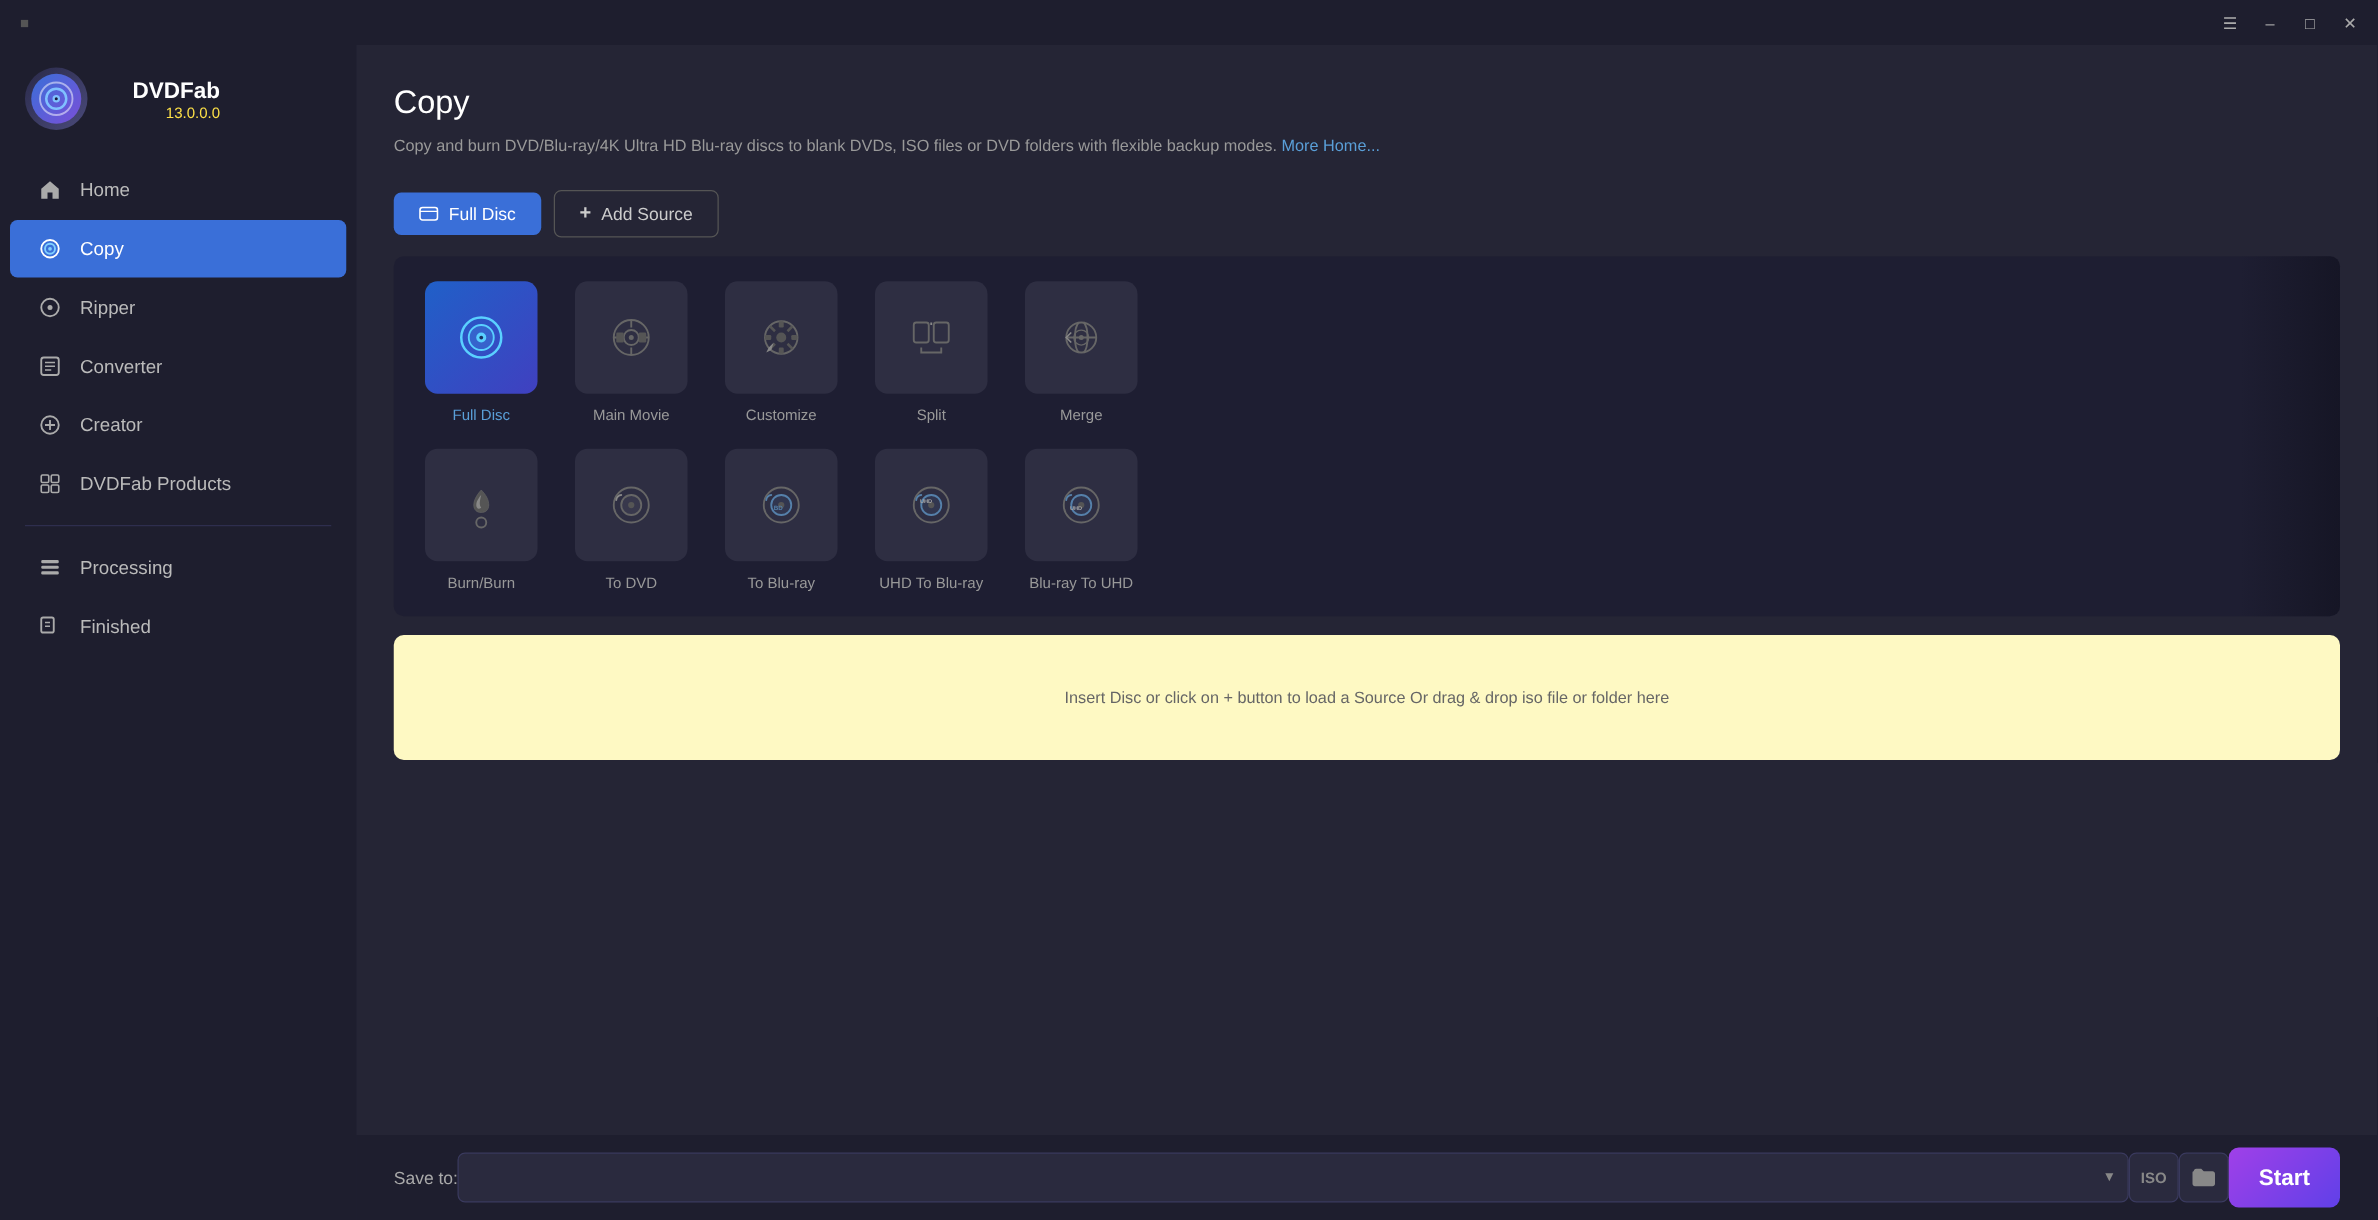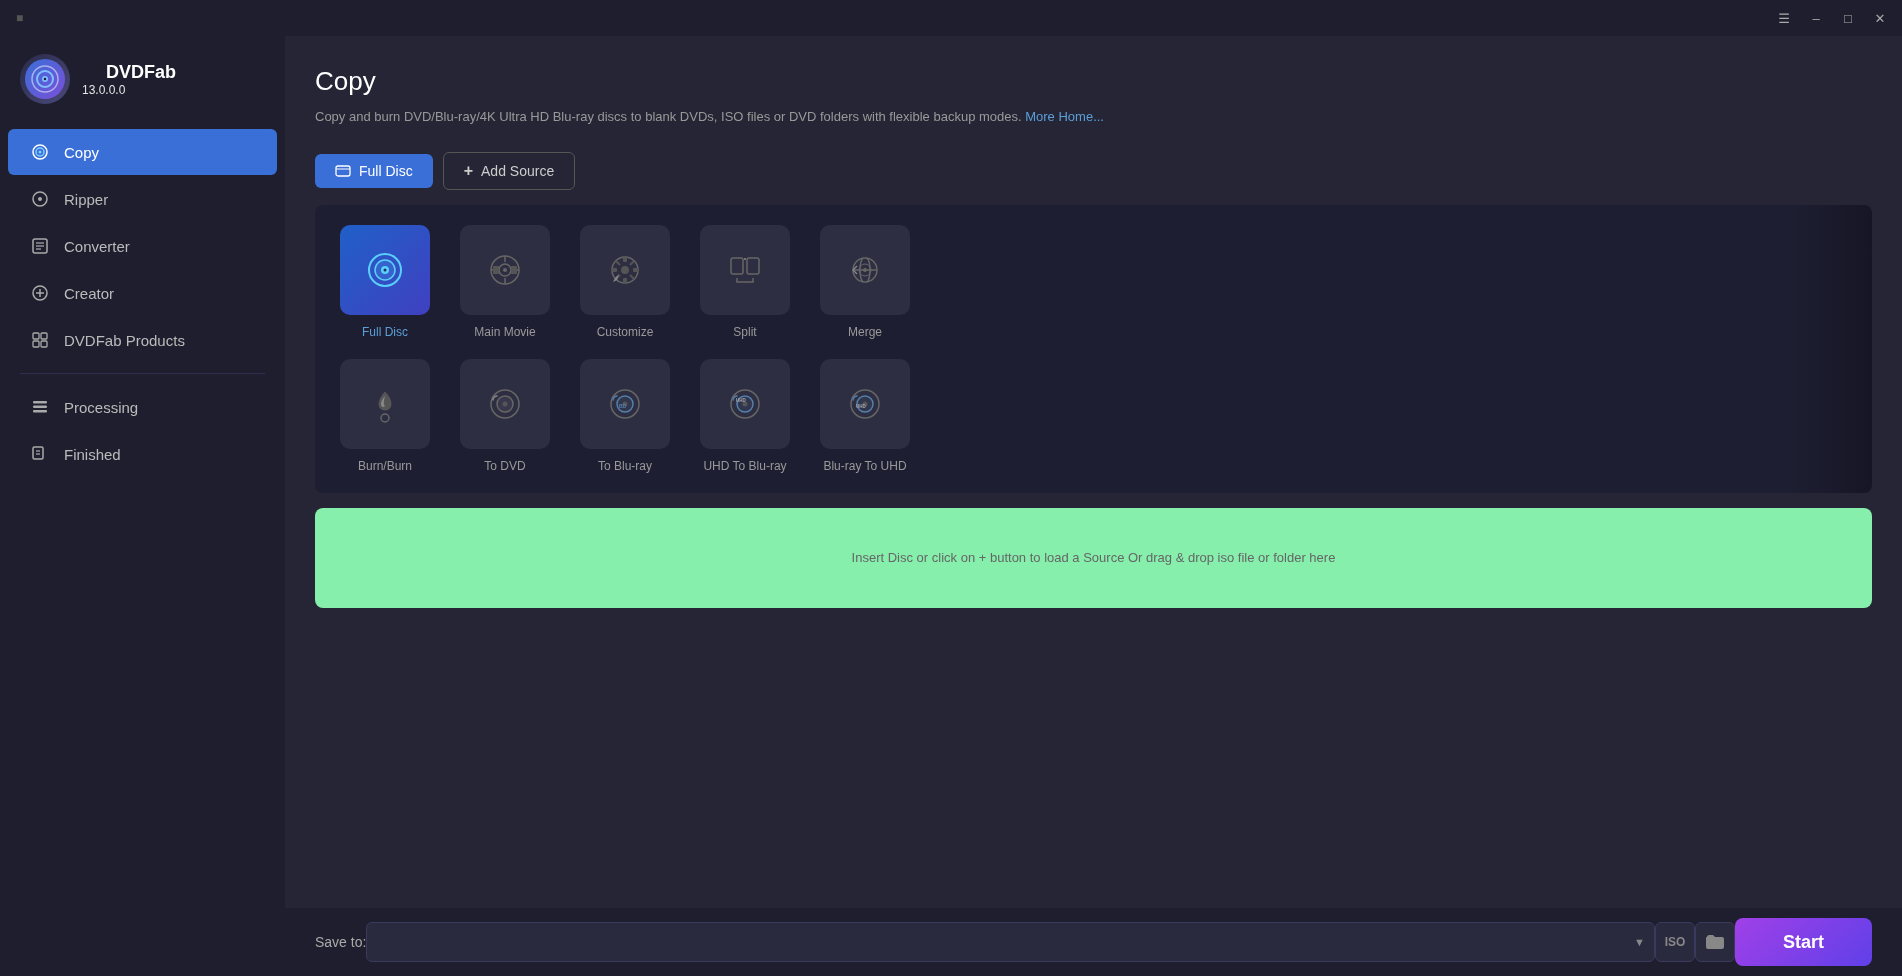--- a/index.html
+++ b/index.html
@@ -95,21 +95,22 @@
 
     .logo-name {
       font-size: 18px;
       font-weight: bold;
       color: #fff;
       margin-left: 24px;
     }
 
     .logo-version {
       font-size: 12px;
-      color: #e5e5e5;
+      color: #fde047;
+      text-align: right;
     }
 
     .sidebar-nav {
       flex: 1;
       padding: 4px 0;
     }
 
     .nav-item {
       display: flex;
       align-items: center;
@@ -261,21 +262,21 @@
       font-size: 12px;
       color: #999;
       text-align: center;
     }
 
     .mode-item.active .mode-label { color: #5a9fd8; }
 
     
     .drop-zone {
       margin: 0 30px;
-      background: #86efac;
+      background: #fef9c3;
       border-radius: 8px;
       flex: 1;
       display: flex;
       align-items: center;
       justify-content: center;
       min-height: 80px;
       max-height: 100px;
     }
 
     .drop-text {
@@ -353,21 +354,21 @@
       border-radius: 6px;
       display: flex;
       align-items: center;
       justify-content: center;
       cursor: pointer;
       color: #888;
       font-size: 18px;
     }
 
     .btn-start {
-      padding: 0 48px;
+      padding: 0 24px;
       height: 48px;
       background: linear-gradient(135deg, #a040e8, #6040e8);
       border: none;
       border-radius: 8px;
       color: #fff;
       font-size: 18px;
       font-weight: bold;
       cursor: pointer;
       flex-shrink: 0;
     }
@@ -413,20 +414,28 @@
         </div>
       </div>
       <div class="logo-text">
         <span class="logo-name">DVDFab</span>
         <span class="logo-version">13.0.0.0</span>
       </div>
     </div>
 
     <div class="sidebar-nav">
 
+      <div class="nav-item">
+        <span class="nav-icon">
+          <svg width="18" height="18" viewBox="0 0 18 18" fill="none">
+            <path d="M9 2L2 8v8h5v-5h4v5h5V8L9 2z" fill="#aaa"></path>
+          </svg>
+        </span>
+        <span class="nav-label">Home</span>
+      </div>
 
       <div class="nav-item active">
         <span class="nav-icon">
           <svg width="18" height="18" viewBox="0 0 18 18" fill="none">
             <circle cx="9" cy="9" r="7" stroke="#fff" stroke-width="1.5" fill="none"></circle>
             <circle cx="9" cy="9" r="4" stroke="#80d0ff" stroke-width="1.5" fill="none"></circle>
             <circle cx="9" cy="9" r="1.5" fill="#80d0ff"></circle>
           </svg>
         </span>
         <span class="nav-label">Copy</span>

